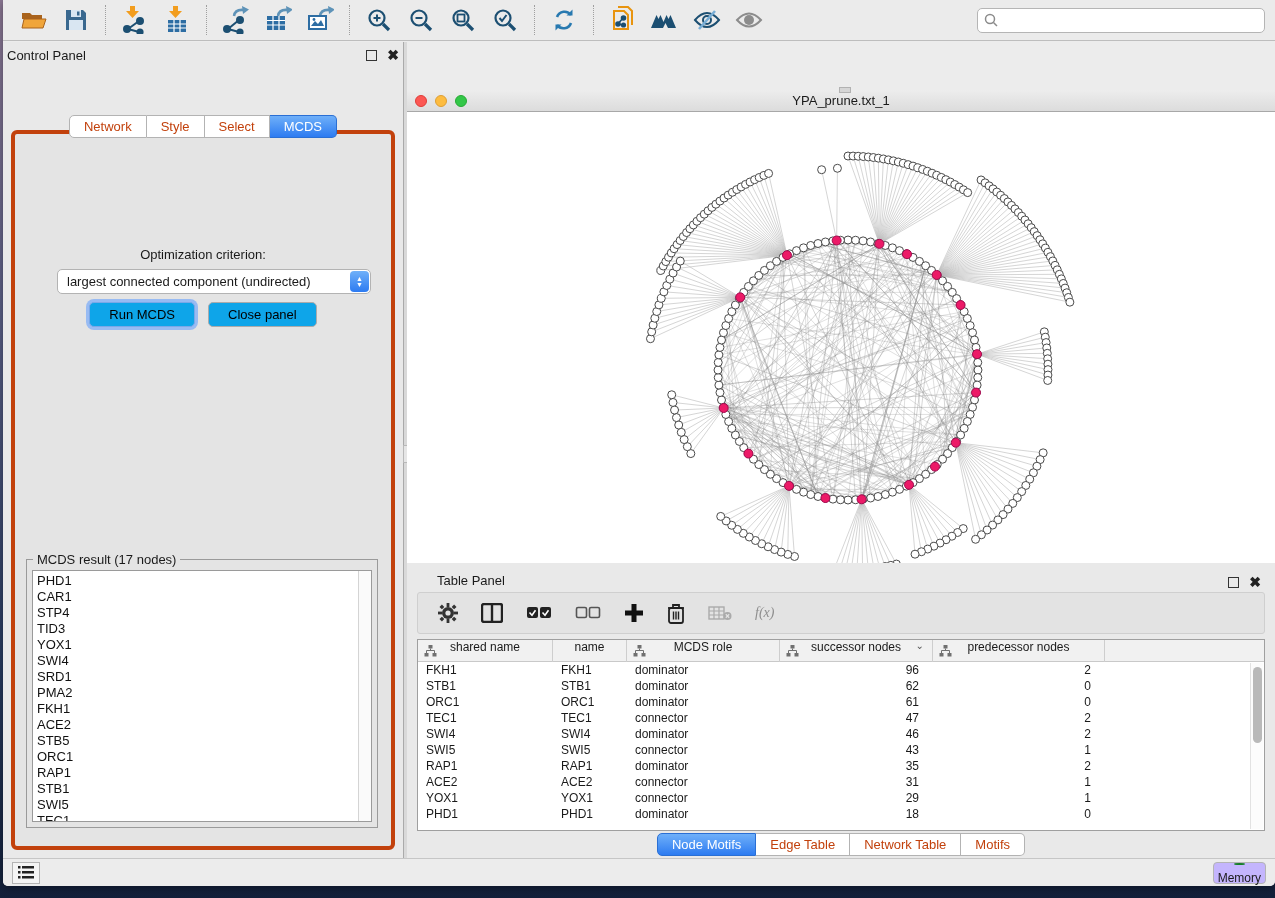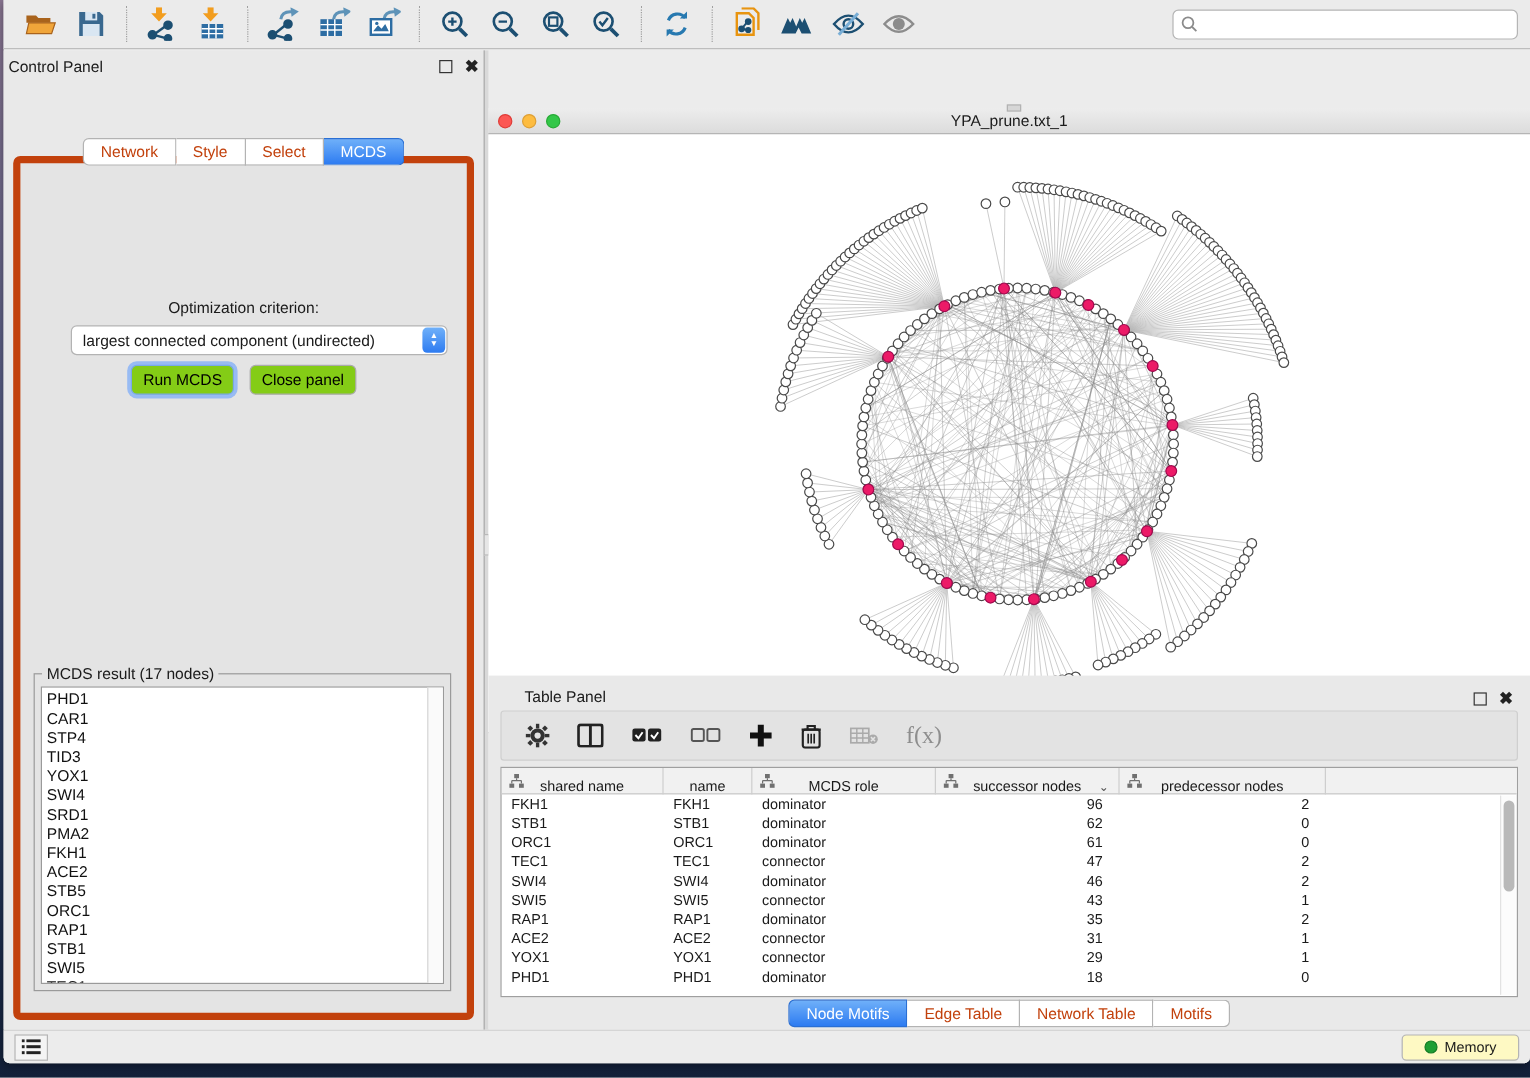--- a/index.html
+++ b/index.html
@@ -25,31 +25,31 @@
   .tb-search { margin-left:auto; width:288px; height:25px; background:#fff; border:1px solid #b5b5b5; border-radius:5px; display:flex; align-items:center; padding:0 6px; }
   .tb-search svg { flex:0 0 auto; margin-right:4px; }
   .tb-search input { border:none; outline:none; flex:1; font-size:12px; background:transparent; font-family:"Liberation Sans",sans-serif; }
 
   
   .control-panel { position:absolute; left:0; top:42px; width:400px; height:816px; background:#e9e9e9; }
   .cp-header { position:absolute; left:0; right:0; top:0; height:26px; display:flex; align-items:center; padding:0 4px; font-size:13px; }
   .panel-btns { margin-left:auto; display:flex; gap:10px; align-items:center; }
   .float-btn { width:11px; height:11px; border:1.5px solid #333; background:transparent; cursor:pointer; }
   .close-btn { font-size:14px; font-weight:bold; color:#222; cursor:pointer; line-height:11px; }
-  .cp-inner { position:absolute; left:8px; right:8px; top:88px; bottom:8px; background:#e4e4e4; border:6px solid #c2410c; border-radius:6px; }
+  .cp-inner { position:absolute; left:8px; right:8px; top:88px; bottom:8px; background:#e4e4e4; border:4px solid #c2410c; border-radius:6px; }
   .cp-tabs { position:absolute; top:73px; left:0; right:0; display:flex; justify-content:center; z-index:3; }
   .seg { background:#fff; border:1px solid #b3b3b3; border-left-width:0; font-size:13px; padding:3px 14px; cursor:pointer; color:#c2410c; }
   .seg:first-child { border-left-width:1px; border-radius:5px 0 0 5px; }
   .seg:last-child { border-radius:0 5px 5px 0; }
   .seg.active { background:linear-gradient(#6fb0f9,#2d7bf1); border-color:#2a6fd4; color:#fff; }
   .opt-label { position:absolute; top:113px; left:0; right:0; text-align:center; font-size:13px; z-index:2; }
   .dropdown { position:absolute; top:135px; left:42px; width:314px; height:25px; background:#fff; border:1px solid #b3b3b3; border-radius:5px; display:flex; align-items:center; font-size:13px; padding-left:9px; z-index:2; cursor:pointer;text-align:center; }
   .dd-stepper { margin-left:auto; width:19px; height:21px; margin-right:1px; border-radius:4px; background:linear-gradient(#6fb0f9,#2d7bf1); display:flex; flex-direction:column; align-items:center; justify-content:center; color:#fff; font-size:7px; line-height:6px; }
   .cp-buttons { position:absolute; top:168px; left:0; right:0; display:flex; justify-content:center; gap:13px; z-index:2; }
-  .push-btn { background:#84cc16; border:1px solid #ababab; border-radius:5px; font-size:13px; padding:4px 9px; cursor:pointer; font-family:"Liberation Sans",sans-serif; }
+  .push-btn { background:#0ea5e9; border:1px solid #ababab; border-radius:5px; font-size:13px; padding:4px 19px; cursor:pointer; font-family:"Liberation Sans",sans-serif; }
   .push-btn.focused { box-shadow:0 0 0 3px rgba(110,165,250,.65); border-color:#7aa8e8; }
   .mcds-fieldset { position:absolute; left:11px; right:13px; top:425px; bottom:18px; border:1px solid #9a9a9a; z-index:2; }
   .mcds-legend { position:absolute; top:-8px; left:6px; background:#e4e4e4; padding:0 4px; font-size:13px; }
   .mcds-listwrap { position:absolute; left:5px; right:5px; top:10px; bottom:5px; background:#fff; border:1px solid #9a9a9a; display:flex; }
   .mcds-list { flex:1; overflow:hidden; padding:2px 4px; }
   .mcds-item { font-size:13px; line-height:16px; color:#111; }
   .mcds-scroll { width:13px; border-left:1px solid #d4d4d4; background:#fafafa; }
 
   
   .vsplit { position:absolute; left:400px; top:42px; width:4px; height:816px; background:#d9d9d9; border-left:1px solid #aaa; }
@@ -66,38 +66,38 @@
   .net-title { position:absolute; left:0; right:0; text-align:center; font-size:13px; color:#1a1a1a; pointer-events:none; }
   .net-canvas { position:absolute; left:0; right:0; top:22px; bottom:0; background:#fff; border-bottom:1px solid #aaa; }
   .net-canvas svg { display:block; }
 
   
   .table-panel { position:absolute; left:404px; top:563px; right:0; height:295px; background:#e9e9e9; }
   .tp-header { position:absolute; left:16px; right:0; top:0; height:25px; display:flex; align-items:flex-end; padding:0 14px; font-size:13px; }
   .tp-toolbar { position:absolute; left:10px; right:10px; top:29px; height:42px; background:#e3e3e3; border:1px solid #cfcfcf; border-radius:3px; display:flex; align-items:center; gap:23px; padding:0 20px; }
   .tp-tool { display:flex; align-items:center; justify-content:center; cursor:pointer; }
   .tp-tool.disabled { opacity:.45; cursor:default; }
-  .fx { font-family:"Liberation Serif",serif; font-size:20px; color:#8e8e8e; }
+  .fx { font-family:"Liberation Serif",serif; font-style:italic; font-size:14px; color:#8e8e8e; }
   .tp-table { position:absolute; left:10px; right:10px; top:76px; bottom:27px; background:#fff; border:1px solid #9f9f9f; overflow:hidden; }
   .tgrid { display:grid; grid-template-columns:135px 74px 153px 153px 172px 1fr; }
   .thead { background:#f1f1f1; border-bottom:1px solid #c9c9c9; height:22px; }
-  .th { position:relative; display:flex; align-items:flex-end; justify-content:center; font-size:12px; border-right:1px solid #cecece; height:22px; }
+  .th { position:relative; display:flex; align-items:flex-start; justify-content:center; font-size:12px; border-right:1px solid #cecece; height:22px; }
   .th .tree { position:absolute; left:6px; top:5px; }
   .th .sort { position:absolute; right:8px; font-size:10px; color:#555; }
   .trow { height:16px; }
   .td { font-size:12px; line-height:16px; padding:0 8px; white-space:nowrap; overflow:hidden; }
   .td.num { text-align:right; padding-right:14px; }
   .tp-scroll { position:absolute; right:1px; top:23px; bottom:1px; width:13px; background:#fcfcfc; border-left:1px solid #e2e2e2; }
   .tp-thumb { position:absolute; left:2px; top:4px; width:9px; height:76px; background:#b9b9b9; border-radius:5px; }
   .tp-tabs { position:absolute; left:0; right:0; bottom:2px; height:24px; display:flex; justify-content:center; align-items:center; }
 
   
   .status-bar { position:absolute; left:0; right:0; top:858px; height:28px; background:#ececec; border-top:1px solid #c6c6c6; border-radius:0 0 5px 5px; display:flex; align-items:center; padding:0 9px; }
   .list-btn { width:28px; height:22px; background:#f4f4f4; border:1px solid #b4b4b4; display:flex; align-items:center; justify-content:center; cursor:pointer; }
-  .memory-btn { margin-left:auto; height:22px; background:#fef9c3; border:1px solid #b4b4b4; border-radius:4px; display:flex; align-items:center; gap:6px; padding:0 18px; font-size:12px; cursor:pointer; }
+  .memory-btn { margin-left:auto; height:22px; background:#c4b5fd; border:1px solid #b4b4b4; border-radius:4px; display:flex; align-items:center; gap:6px; padding:0 4px; font-size:12px; cursor:pointer;flex-direction:column; }
   .mem-dot { width:11px; height:11px; border-radius:50%; background:#1e9e33; border:1px solid #157d26; }
 </style>
 </head>
 <body>
 
 <div class="app-window">
 
   <div class="toolbar">
     <span class="tb-icon">
       <svg width="28" height="24" viewBox="0 0 28 24">

